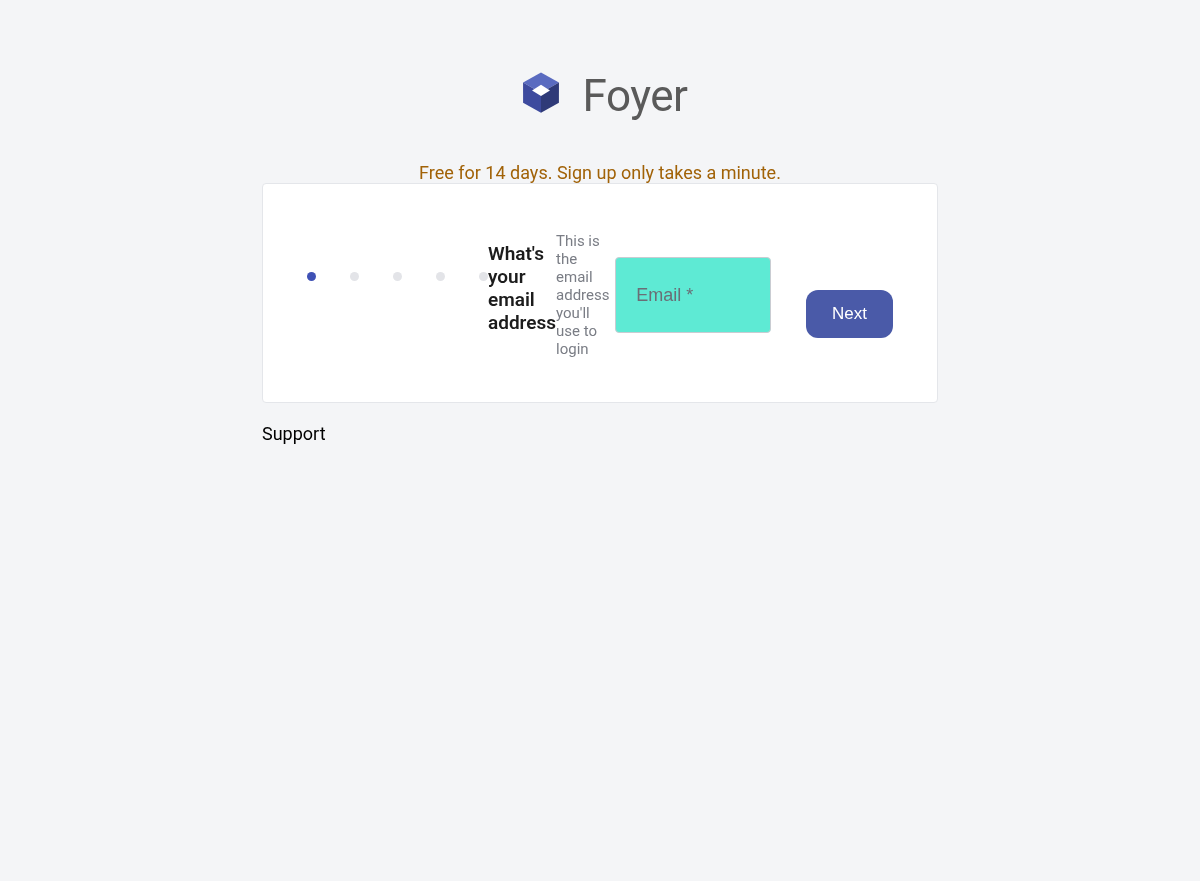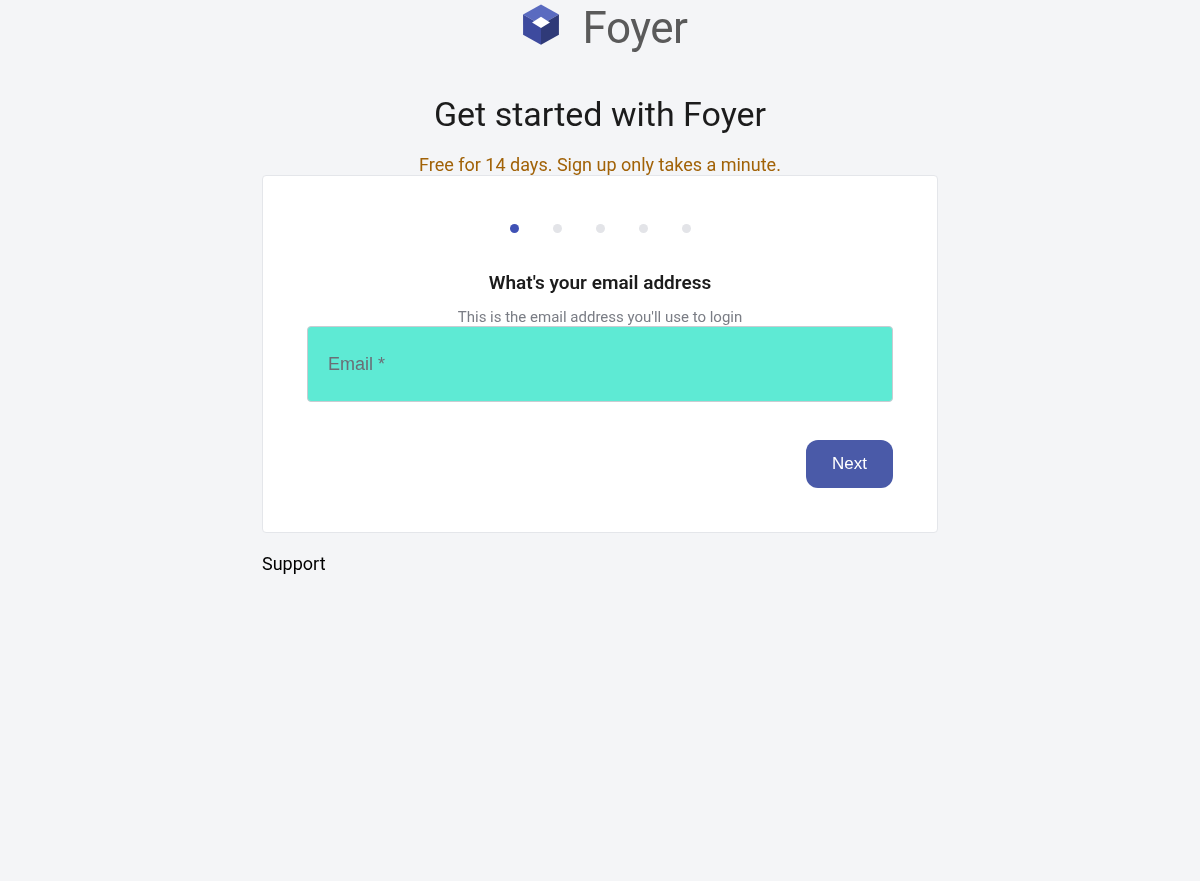--- a/index.html
+++ b/index.html
@@ -12,20 +12,21 @@
       background-color: #f4f5f7;
       width: 1200px;
       height: 881px;
       overflow: hidden;
     }
     .container {
       width: 100%;
       display: flex;
       flex-direction: column;
       align-items: center;
+      padding-top: 68px;
     }
     .logo-row {
       display: flex;
       align-items: center;
       gap: 14px;
       margin-bottom: 38px;
     }
     .logo-icon {
       width: 56px;
       height: 56px;
@@ -49,21 +50,21 @@
       color: #a16207;
       text-align: right;
     }
     .card {
       width: 676px;
       background: #ffffff;
       border: 1px solid #e4e6ea;
       border-radius: 4px;
       padding: 48px 44px 44px 44px;
       display: flex;
-      flex-direction: column;
+      flex-direction: row;
       align-items: center;
     }
     .stepper {
       display: flex;
       gap: 34px;
       margin-bottom: 38px;
     }
     .step-dot {
       width: 9px;
       height: 9px;
@@ -140,21 +141,20 @@
         <polygon points="82,26 82,62 50,80 50,44" fill="#2f3a78"></polygon>
 
         <polygon points="18,26 50,44 50,80 18,62" fill="#3d4a9e"></polygon>
 
         <polygon points="50,30 66,40 50,50 34,40" fill="#ffffff"></polygon>
       </svg>
     </span>
     <span class="logo-text">Foyer</span>
   </div>
 
-  <h1 class="page-title">Get started with Foyer</h1>
   <p class="page-subtitle">Free for 14 days. Sign up only takes a minute.</p>
 
   <div class="card">
     <div class="stepper">
       <span class="step-dot active"></span>
       <span class="step-dot"></span>
       <span class="step-dot"></span>
       <span class="step-dot"></span>
       <span class="step-dot"></span>
     </div>

